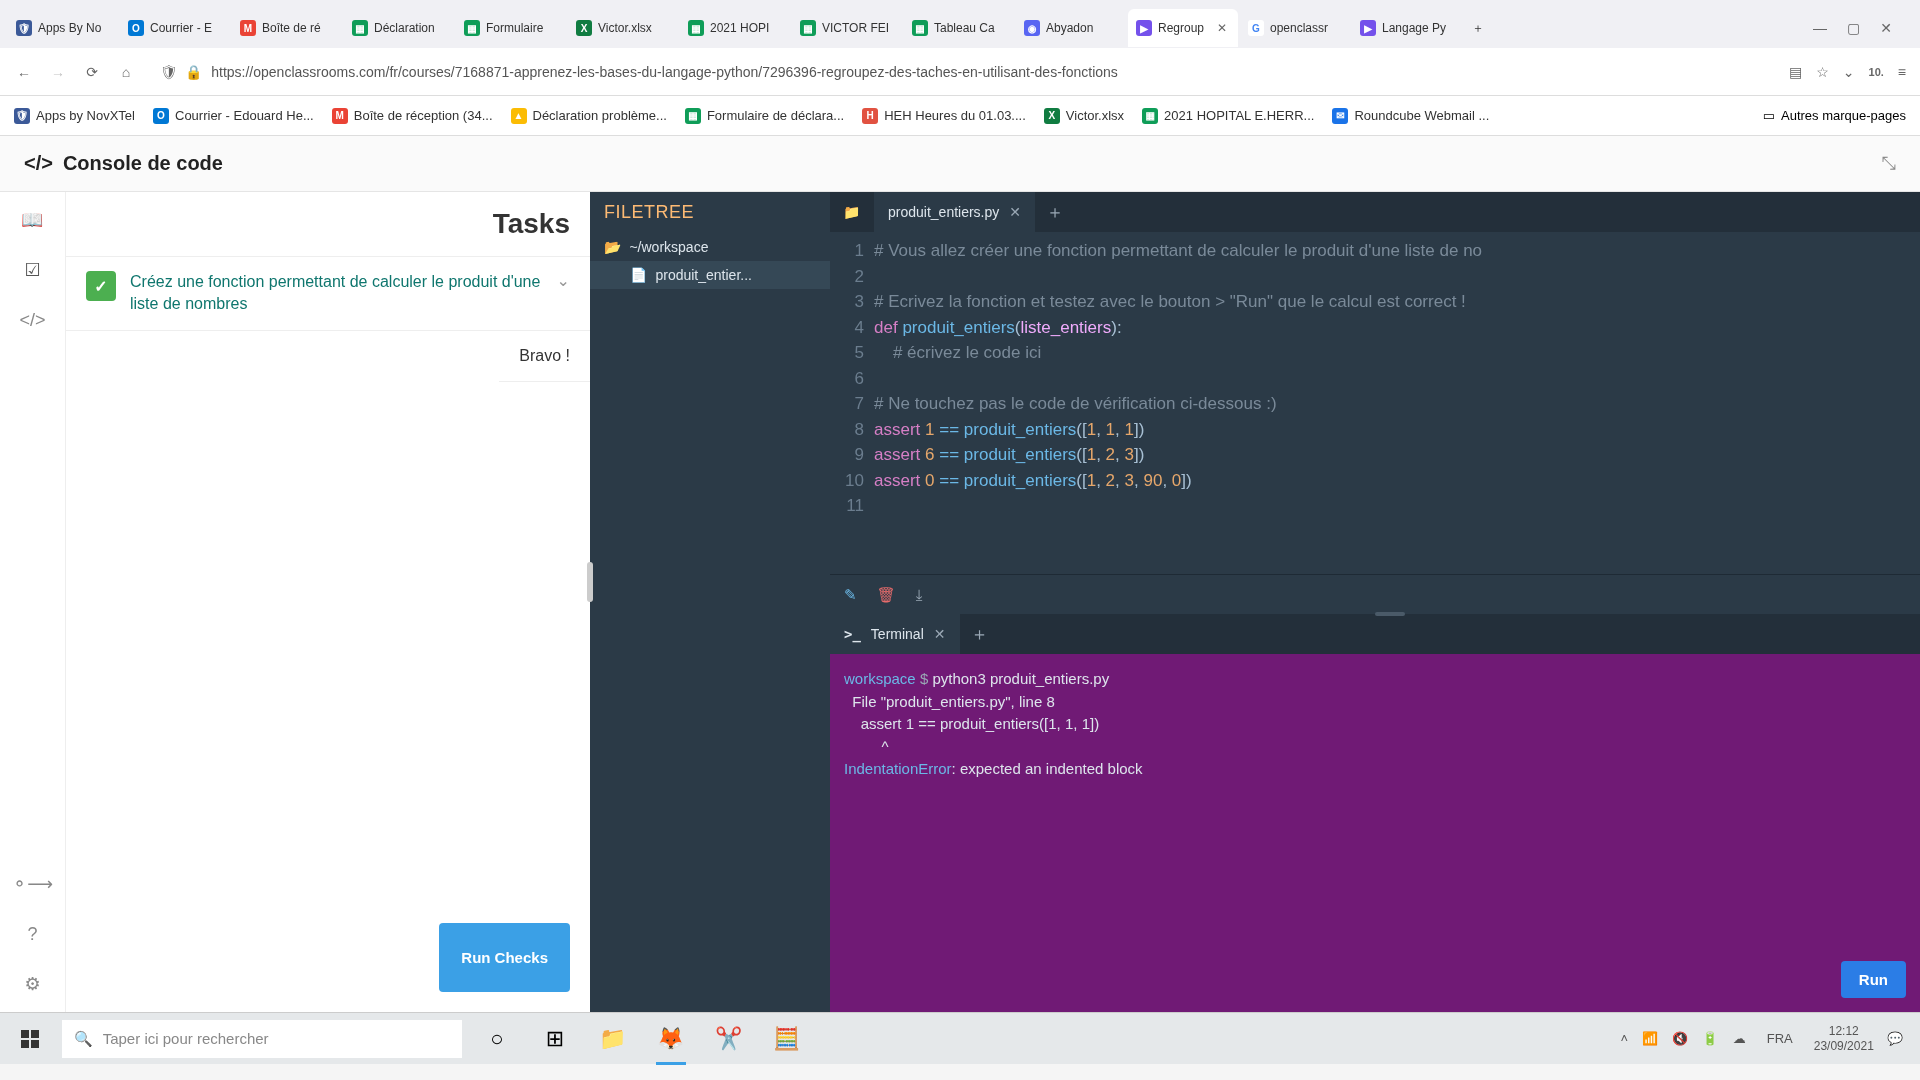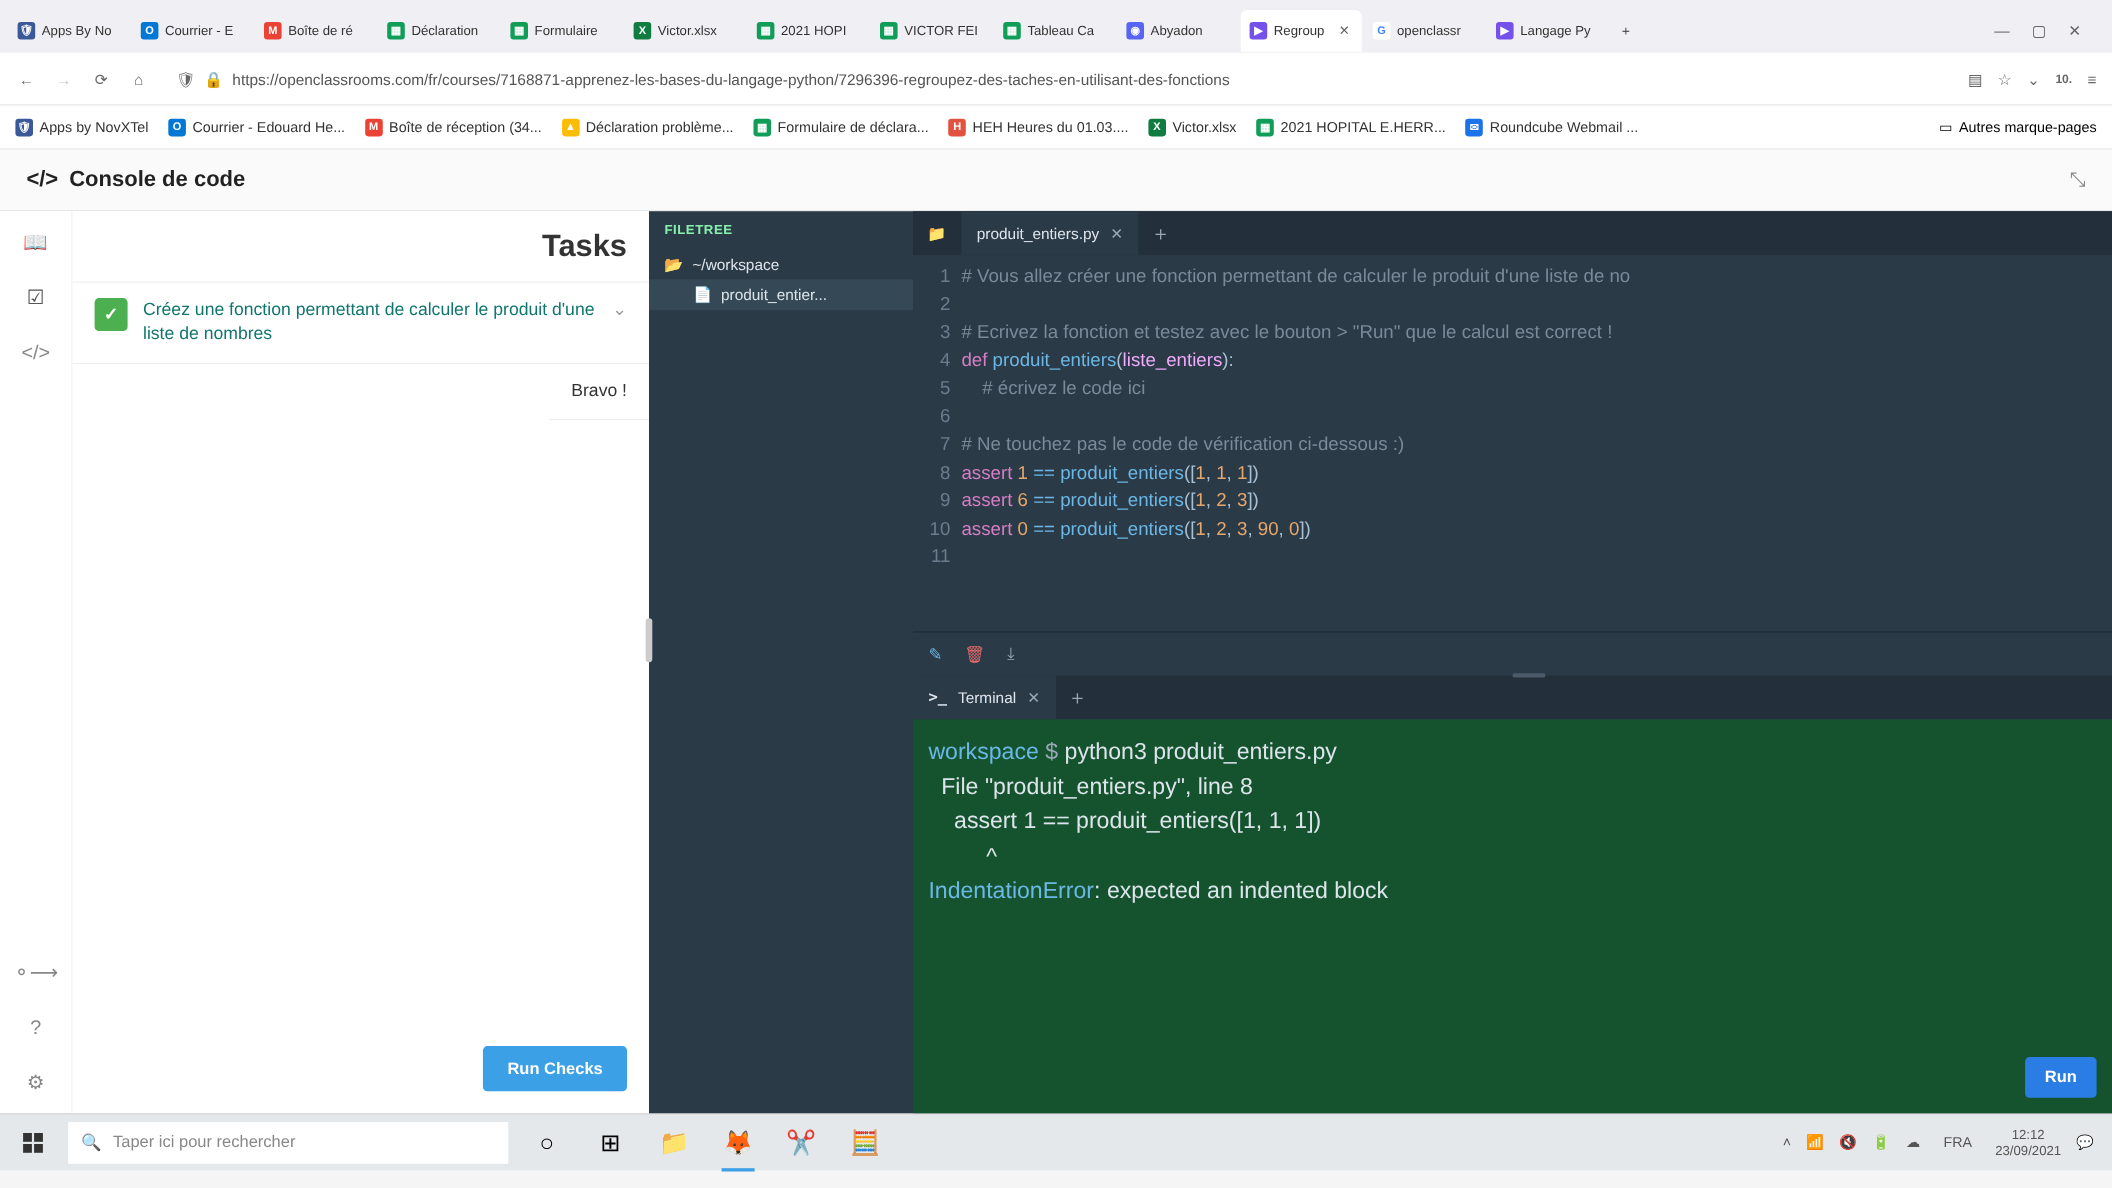--- a/index.html
+++ b/index.html
@@ -46,26 +46,26 @@
 .tasks-panel { width: 524px; background: #fff; display: flex; flex-direction: column; position: relative; align-items: flex-end; }
 .tasks-header { padding: 16px 20px; font-size: 28px; font-weight: 800; color: #333; }
 .task-item { padding: 14px 20px; display: flex; align-items: flex-start; gap: 14px; border-top: 1px solid #eee; border-bottom: 1px solid #eee; }
 .task-check { width: 30px; height: 30px; background: #4caf50; border-radius: 4px; display: flex; align-items: center; justify-content: center; color: #fff; font-size: 16px; font-weight: bold; flex-shrink: 0; }
 .task-text { flex: 1; font-size: 16px; color: #0f766e; line-height: 1.4; }
 .task-chevron { color: #999; font-size: 16px; }
 .feedback-section { padding: 16px 20px; border-bottom: 1px solid #eee; }
 .feedback-title { font-weight: 700; font-size: 16px; color: #333; margin-bottom: 14px; }
 .feedback-text { font-size: 16px; color: #333; }
 .run-checks-wrap { margin-top: auto; padding: 20px; display: flex; justify-content: center; }
-.run-checks-btn { background: #3ba0e6; color: #fff; border: none; padding: 12px 22px; border-radius: 4px; font-size: 15px; font-weight: 600; cursor: pointer; }
+.run-checks-btn { background: #3ba0e6; color: #fff; border: none; padding: 26px 22px; border-radius: 4px; font-size: 15px; font-weight: 600; cursor: pointer; }
 .splitter-dot { position: absolute; right: -3px; top: 370px; width: 6px; height: 40px; background: #ccc; border-radius: 3px; }
 
 
 .filetree { width: 240px; background: #2b3a47; color: #ccc; display: flex; flex-direction: column; }
-.filetree-header { padding: 10px 14px; font-size: 12px; font-weight: 700; letter-spacing: 0.5px; color: #86efac; }
+.filetree-header { padding: 10px 14px; font-size: 18px; font-weight: 400; letter-spacing: 0.5px; color: #fdba74; }
 .filetree-root { padding: 6px 14px; display: flex; align-items: center; gap: 8px; font-size: 14px; color: #dde5ec; }
 .filetree-item { padding: 6px 14px 6px 40px; display: flex; align-items: center; gap: 8px; font-size: 14px; background: #354856; color: #dde5ec; cursor: pointer; }
 
 
 .editor-panel { flex: 1; background: #2b3a47; display: flex; flex-direction: column; position: relative; }
 .editor-tabs { height: 40px; background: #232f3a; display: flex; align-items: center; }
 .folder-icon-tab { width: 44px; height: 40px; display: flex; align-items: center; justify-content: center; color: #9aa8b5; cursor: pointer; }
 .editor-tab { height: 40px; padding: 0 14px; display: flex; align-items: center; gap: 10px; background: #2b3a47; color: #dde5ec; font-size: 14px; cursor: pointer; }
 .editor-tab-close { color: #9aa8b5; cursor: pointer; }
 .editor-tab-add { width: 40px; display: flex; align-items: center; justify-content: center; color: #9aa8b5; cursor: pointer; font-size: 18px; }
@@ -85,21 +85,21 @@
 .editor-toolbar { height: 40px; background: #2b3a47; border-top: 1px solid #1e2a35; display: flex; align-items: center; padding: 0 14px; gap: 20px; }
 .tool-icon { color: #6bb8e6; cursor: pointer; font-size: 15px; }
 .tool-icon.del { color: #e66b6b; }
 .tool-icon.dl { color: #9aa8b5; }
 .resize-handle { position: absolute; left: 50%; width: 30px; height: 4px; background: #4a5a68; border-radius: 2px; }
 
 
 .terminal-tabs { height: 40px; background: #232f3a; display: flex; align-items: center; }
 .terminal-tab { height: 40px; padding: 0 14px; display: flex; align-items: center; gap: 10px; background: #2b3a47; color: #dde5ec; font-size: 14px; cursor: pointer; }
 .terminal-prompt-icon { font-family: monospace; font-weight: bold; }
-.terminal-body { flex: 1; background: #14532d; padding: 14px; font-family: 'Consolas', 'Monaco', monospace; font-size: 21px; line-height: 1.5; color: #dde5ec; min-height: 180px; }
+.terminal-body { flex: 1; background: #701a75; padding: 14px; font-family: 'Consolas', 'Monaco', monospace; font-size: 15px; line-height: 1.5; color: #dde5ec; min-height: 180px; }
 .term-line { white-space: pre; }
 .term-cwd { color: #6bb8e6; }
 .term-dollar { color: #9aa8b5; }
 .term-cmd { color: #dde5ec; }
 .term-err-type { color: #6bb8e6; }
 .term-cursor { display: inline-block; width: 9px; height: 18px; border: 1px solid #dde5ec; vertical-align: middle; }
 
 .run-wrap { position: absolute; bottom: 14px; right: 14px; }
 .run-btn { background: #2b7de6; color: #fff; border: none; padding: 10px 18px; border-radius: 4px; font-size: 15px; font-weight: 600; cursor: pointer; }
 

